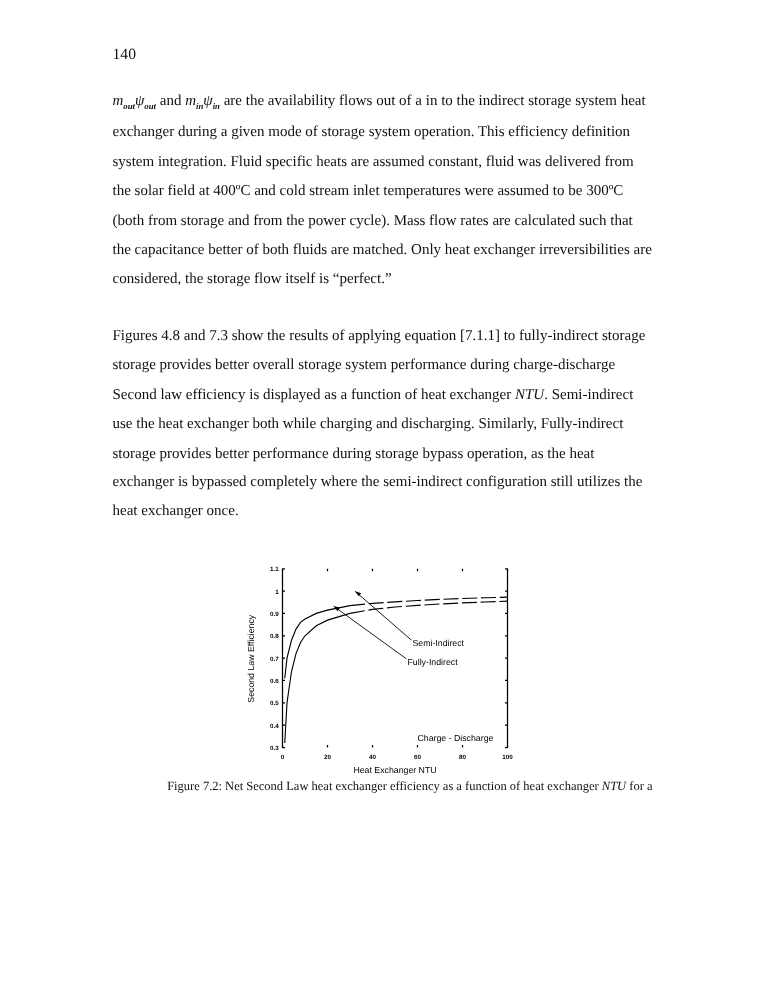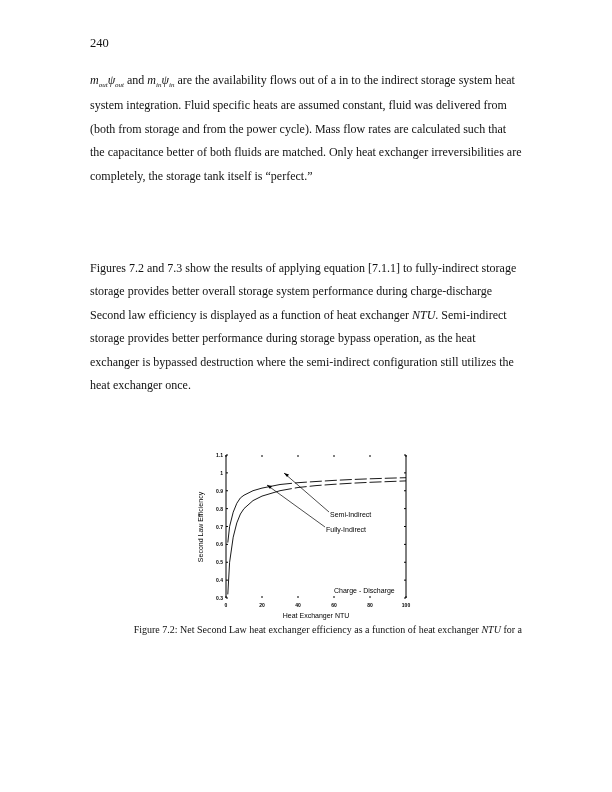--- a/index.html
+++ b/index.html
@@ -4,48 +4,51 @@
 <style>
   html, body { margin: 0; padding: 0; background: #ffffff; }
   body { width: 612px; height: 792px; position: relative; overflow: hidden;
          font-family: "Liberation Serif", serif; color: #111; }
   .page-number { position: absolute; left: 90px; top: 36px; font-size: 12.5px; }
   .para { position: absolute; left: 90px; width: 440px; font-size: 12px; line-height: 23.4px; margin: 0; }
   .para .ln { display: block; white-space: nowrap; }
   #p1 { top: 69px; }
   #p2 { top: 257px; }
   .mvar { font-style: italic; }
-  .sub { font-size: 7px; font-style: italic; position: relative; top: 3px; }
+  .sub { font-size: 7px; font-style: italic; position: relative; top: 3px; font-weight: bold; }
   .chart { position: absolute; left: 190px; top: 446px; width: 230px; height: 180px; }
   .chart svg { position: absolute; left: 0; top: 0; }
   .caption { position: absolute; left: 90px; width: 432px; top: 623px; text-align: right;
              font-size: 10px; font-weight: normal; line-height: 13px; }
   .caption i { font-style: italic; }
   .tick-text { font-family: "Liberation Sans", sans-serif; font-size: 5px; font-weight: bold; fill: #000; }
   .axis-text { font-family: "Liberation Sans", sans-serif; font-size: 7px; fill: #000; }
 </style>
 </head>
 <body>
 
-<div class="page-number">240</div>
+<div class="page-number">140</div>
 
 <p id="p1" class="para">
   <span class="ln"><span class="mvar">m</span><span class="sub">out</span><span class="mvar">ψ</span><span class="sub">out</span><span> and </span><span class="mvar">m</span><span class="sub">in</span><span class="mvar">ψ</span><span class="sub">in</span><span> are the availability flows out of a in to the indirect storage system heat</span></span>
+  <span class="ln">exchanger during a given mode of storage system operation.  This efficiency definition</span>
   <span class="ln">system integration.  Fluid specific heats are assumed constant, fluid was delivered from</span>
+  <span class="ln">the solar field at 400ºC and cold stream inlet temperatures were assumed to be 300ºC</span>
   <span class="ln">(both from storage and from the power cycle).  Mass flow rates are calculated such that</span>
   <span class="ln">the capacitance better of both fluids are matched.  Only heat exchanger irreversibilities are</span>
-  <span class="ln">completely, the storage tank itself is “perfect.”</span>
+  <span class="ln">considered, the storage flow itself is “perfect.”</span>
 </p>
 
 <p id="p2" class="para">
-  <span class="ln">Figures 7.2 and 7.3 show the results of applying equation [7.1.1] to fully-indirect storage</span>
+  <span class="ln">Figures 4.8 and 7.3 show the results of applying equation [7.1.1] to fully-indirect storage</span>
   <span class="ln">storage provides better overall storage system performance during charge-discharge</span>
   <span class="ln"><span>Second law efficiency is displayed as a function of heat exchanger </span><i>NTU</i><span>.  Semi-indirect</span></span>
+  <span class="ln">use the heat exchanger both while charging and discharging.  Similarly, Fully-indirect</span>
   <span class="ln">storage provides better performance during storage bypass operation, as the heat</span>
-  <span class="ln">exchanger is bypassed destruction where the semi-indirect configuration still utilizes the</span>
+  <span class="ln">exchanger is bypassed completely where the semi-indirect configuration still utilizes the</span>
   <span class="ln">heat exchanger once.</span>
 </p>
 
 <div class="chart">
   <svg id="chart-svg" width="230" height="180" viewBox="0 0 230 180">
 
     <line x1="36" y1="9" x2="36" y2="152" stroke="#000" stroke-width="1"></line>
 
     <line x1="216" y1="9" x2="216" y2="152" stroke="#000" stroke-width="1"></line>
     <g id="y-ticks">

